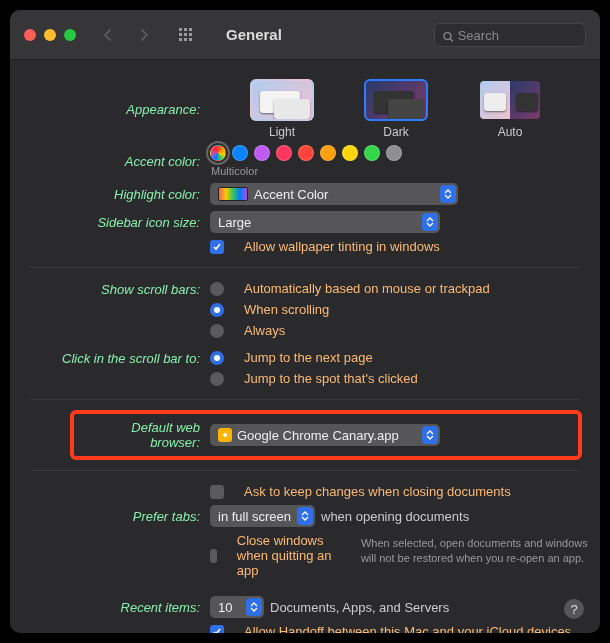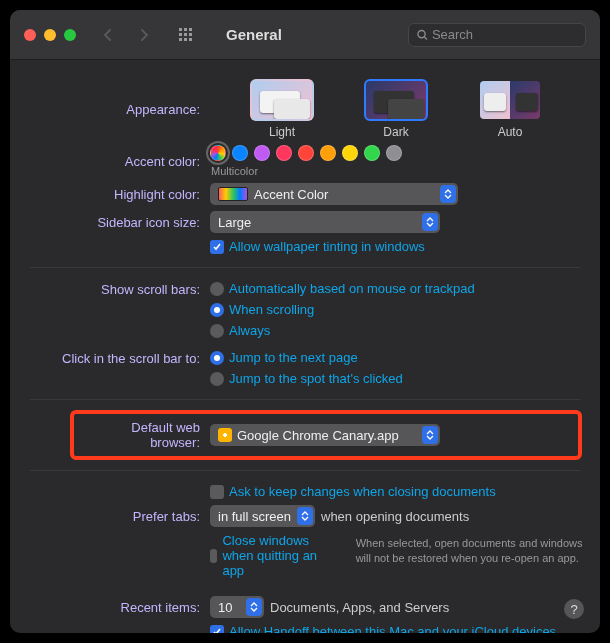--- a/index.html
+++ b/index.html
@@ -38,39 +38,39 @@
 .nav-btn {
   width: 28px; height: 24px;
   display: flex; align-items: center; justify-content: center;
   color: #9a9a9a; border-radius: 5px; cursor: default;
 }
 .nav-btn.disabled { color: #5a5a5a; }
 .grid-btn { margin-left: 6px; }
 .title-text { font-size: 15px; font-weight: 600; color: #ddd; margin-left: 18px; }
 .titlebar .spacer { flex: 1; }
 .search-field {
-  display: flex; align-items: center;
+  display: flex; align-items: flex-end;
   background: #2d2d2f; border: 1px solid #464648;
-  border-radius: 6px; padding: 3px 8px; width: 178px; height: 24px;
+  border-radius: 6px; padding: 3px 8px; width: 152px; height: 24px;
   color: #8a8a8a;
 }
 .search-field input {
   background: transparent; border: none; outline: none;
   color: #ccc; width: 100%; font-size: 13px; margin-left: 4px;
 }
 .search-field input::placeholder { color: #8a8a8a; }
 
 .content { padding: 16px 0 16px 0; }
 .row {
   display: flex; align-items: center;
   padding: 3px 0;
 }
 .label {
   flex: 0 0 200px; text-align: right;
-  color: #c4b5fd; padding-right: 10px; font-size: 13px;
+  color: #86efac; padding-right: 10px; font-size: 13px; font-style: italic;
 }
 .value { flex: 1; display: flex; align-items: center; gap: 6px; color: #ccc; }
 
 .appearance-tiles { display: flex; gap: 10px; }
 .tile { width: 64px; text-align: center; margin-left: 40px; }
 .tile .thumb {
   width: 64px; height: 42px; border-radius: 6px;
   border: 2px solid transparent; position: relative; overflow: hidden;
 }
 .tile.selected .thumb { border-color: #2f7bff; }
@@ -132,21 +132,21 @@
 .divider { height: 1px; background: #3a3a3c; margin: 10px 20px; }
 
 .radio {
   width: 14px; height: 14px; border-radius: 50%;
   background: #5a5a5c; display: inline-flex; align-items: center; justify-content: center;
 }
 .radio.selected { background: #2f6fe8; }
 .radio.selected::after { content:''; width:6px; height:6px; border-radius:50%; background:#fff; }
 
 .radio-group { display: flex; flex-direction: column; gap: 6px; }
-.radio-item, .check-item { display: flex; align-items: center; gap: 5px; color: #0ea5e9; }
+.radio-item, .check-item { display: flex; align-items: center; gap: 20px; color: #fdba74; }
 
 .highlighted {
   border: 4px solid #ff3b1c; border-radius: 6px;
   padding: 6px 8px; margin: 2px 18px 2px 60px;
 }
 .highlighted .row { padding: 0; }
 .highlighted .label { flex: 0 0 128px; }
 
 .small-note { font-size: 11px; color: #999; line-height: 1.35; margin-top: 3px; max-width: 330px; }
 .indent { margin-left: 22px; }

